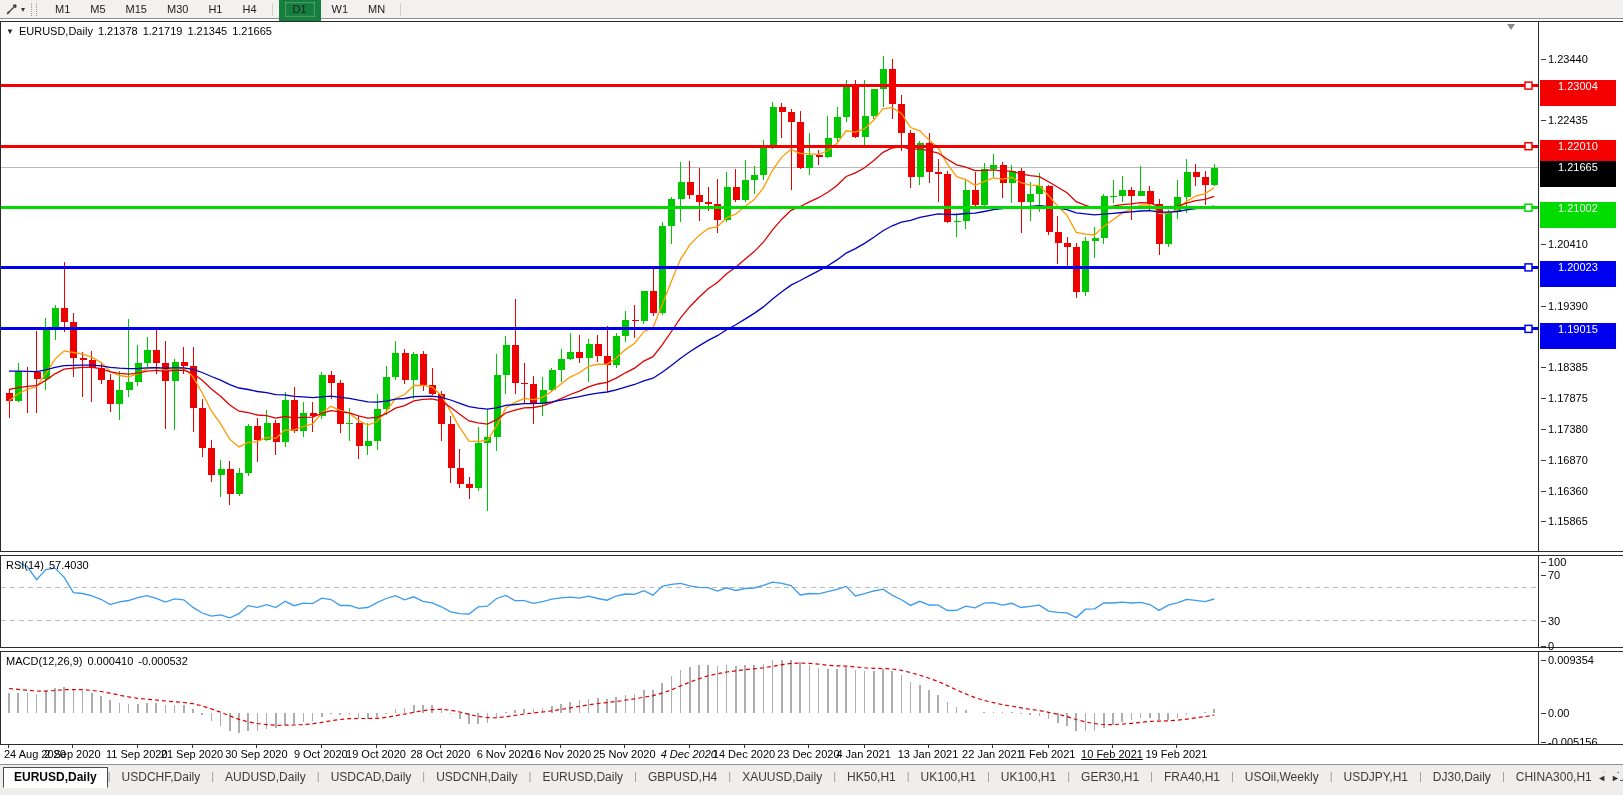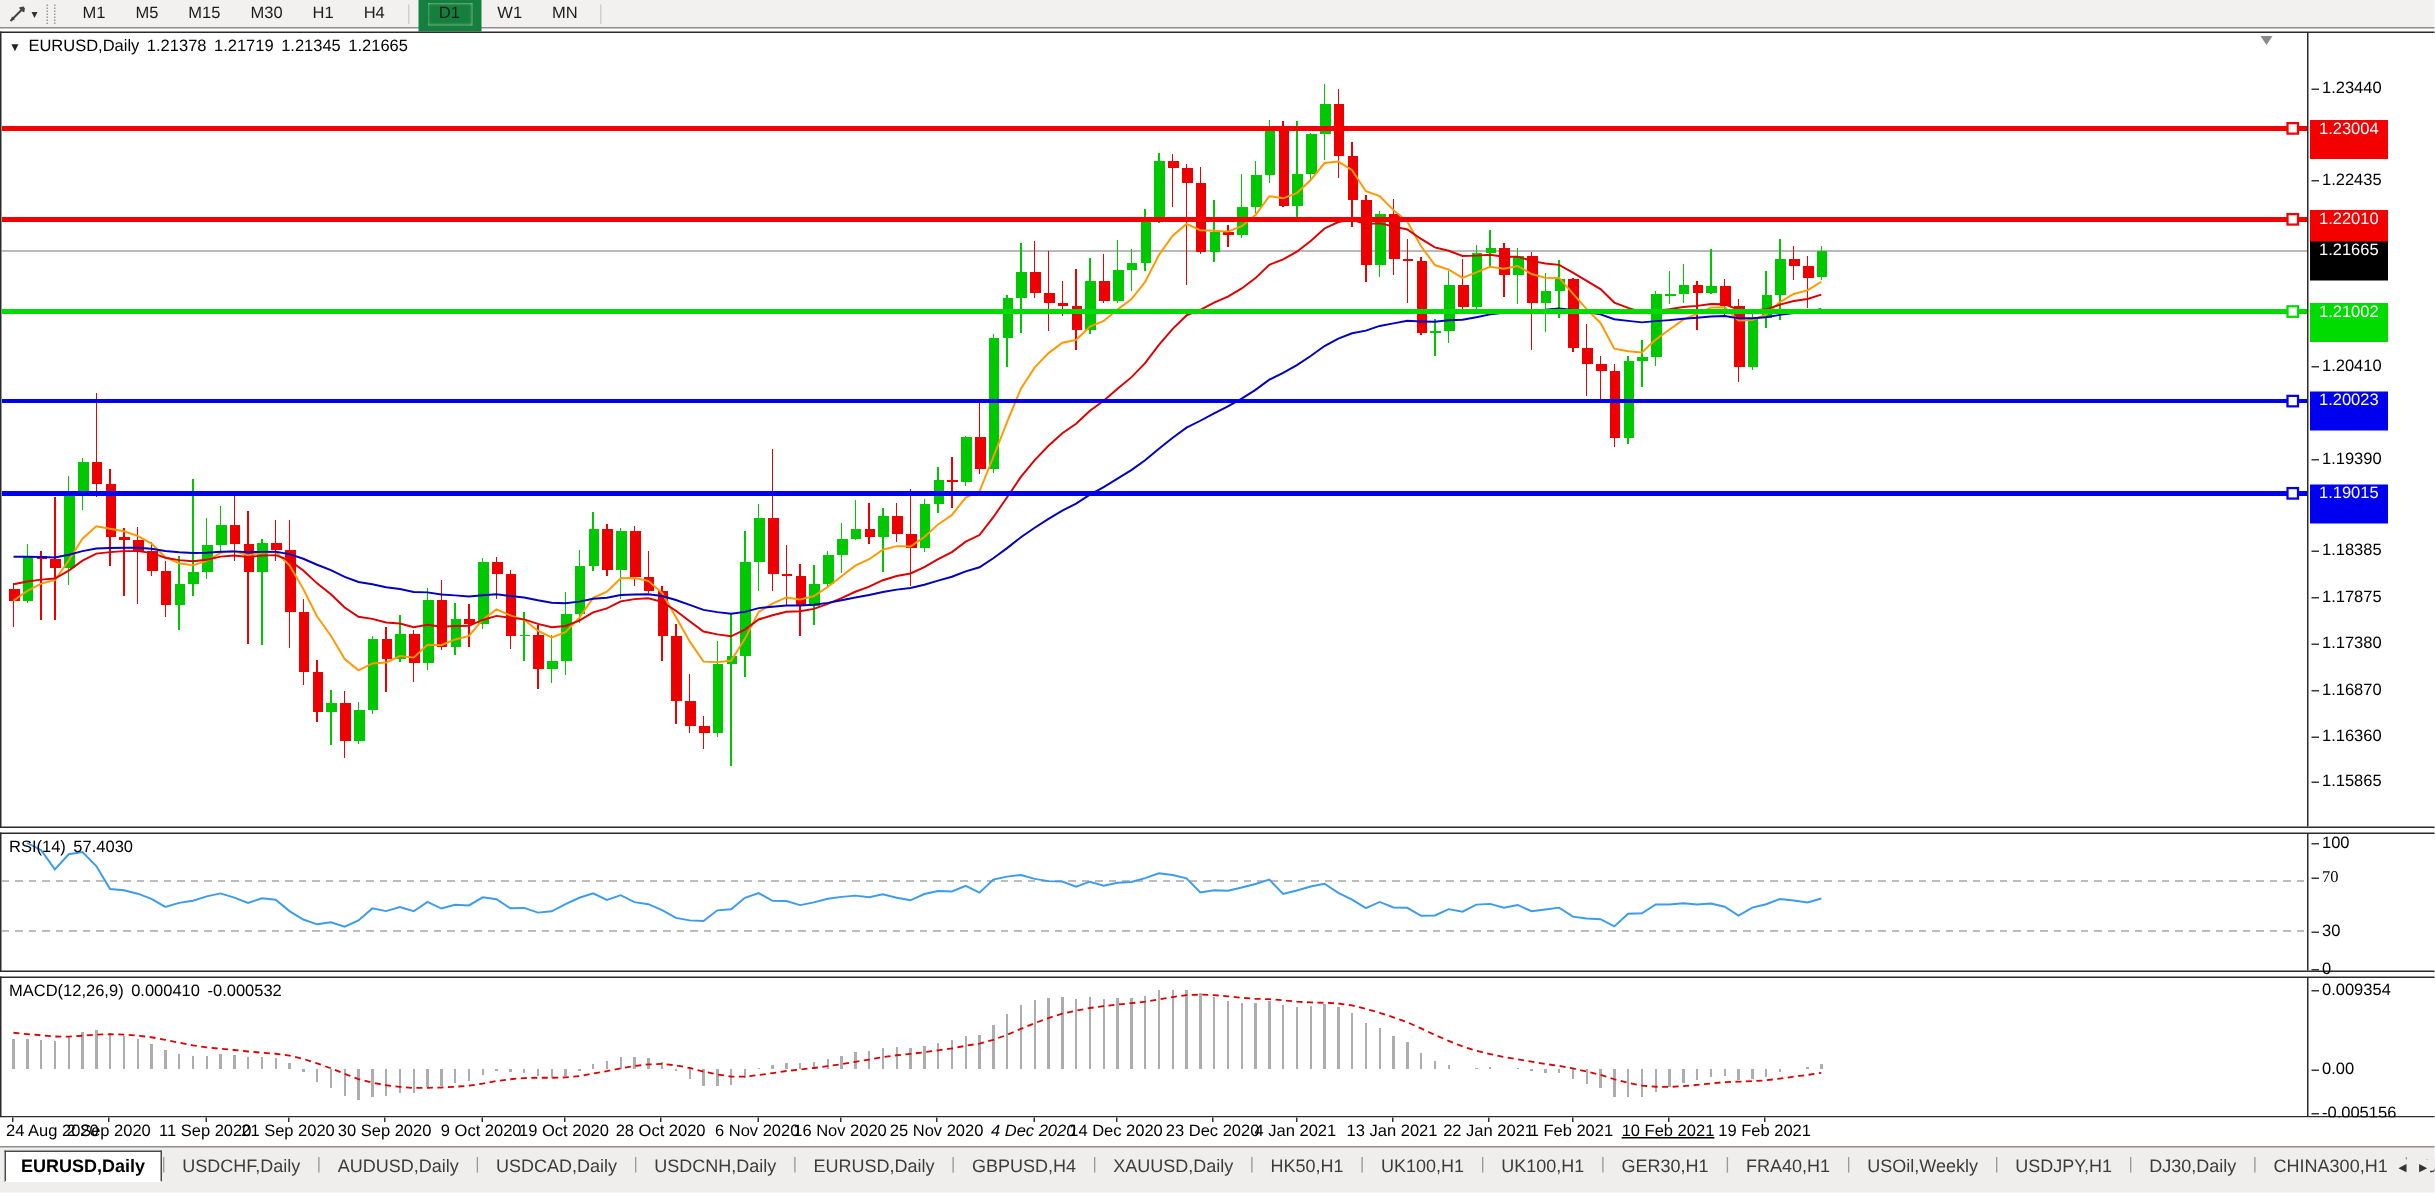--- a/index.html
+++ b/index.html
@@ -21,21 +21,21 @@
   .panel{position:absolute;left:0;width:1623px;background:#fff;box-sizing:border-box;
          border-top:1px solid #2b2b2b;border-bottom:1px solid #2b2b2b;border-left:1px solid #2b2b2b}
   #main-panel{top:21px;height:531px}
   #rsi-panel{top:555px;height:93px}
   #macd-panel{top:651px;height:94px}
   .plot-svg{position:absolute;left:0;top:0}
   .vdiv{position:absolute;top:0;bottom:0;left:1537px;width:1px;background:#2b2b2b}
   .axis-col{position:absolute;left:1538px;top:0;right:0;bottom:0;font-size:11px;color:#000}
   .ytick{position:absolute;left:9px;height:13px;line-height:13px;white-space:nowrap}
   .ytick::before{content:"";position:absolute;left:-7px;top:6px;width:5px;height:1px;background:#3a3a3a}
-  .badge{position:absolute;left:1px;height:26px;line-height:13px;padding:0 6px;font-size:11px;
+  .badge{position:absolute;left:1px;height:26px;line-height:13px;padding:0 18px;font-size:11px;
          color:#fff;white-space:nowrap;z-index:6}
   .panel-label{position:absolute;left:5px;top:3px;font-size:11px;color:#000;z-index:5;white-space:nowrap}
   .panel-label .val{margin-left:5px}
   #chart-title{display:flex;gap:5px;align-items:center}
   #collapse-icon{font-size:8px;color:#222}
   #shift-marker{position:absolute;left:1506px;top:2px;width:0;height:0;z-index:4;
                 border-left:4px solid transparent;border-right:4px solid transparent;border-top:6px solid #8a8a8a}
 
   
   #date-axis{position:absolute;left:0;top:745px;width:1623px;height:19px;background:#fff}
@@ -404,21 +404,21 @@
       <line x1="0" y1="31.2" x2="1537" y2="31.2" stroke="#bdbdbd" stroke-width="1" stroke-dasharray="5 4" shape-rendering="crispEdges"></line>
       <line x1="0" y1="64.8" x2="1537" y2="64.8" stroke="#bdbdbd" stroke-width="1" stroke-dasharray="5 4" shape-rendering="crispEdges"></line>
       <path d="M17.2 6.0 L26.4 10.8 L35.6 23.6 L44.8 13.5 L54.0 12.1 L63.2 21.4 L72.4 36.7 L81.6 37.5 L90.8 39.8 L100.0 43.3 L109.2 48.6 L118.4 45.9 L127.6 44.5 L136.8 41.6 L146.0 39.6 L155.2 42.4 L164.4 46.0 L173.6 42.9 L182.8 43.8 L192.0 51.4 L201.2 57.0 L210.4 60.2 L219.6 58.9 L228.8 61.8 L238.0 57.6 L247.2 49.6 L256.4 51.4 L265.6 48.7 L274.8 51.5 L284.0 45.3 L293.2 49.7 L302.4 47.2 L311.6 47.6 L320.8 42.2 L330.0 43.5 L339.2 49.5 L348.4 49.3 L357.6 52.4 L366.8 51.5 L376.0 46.7 L385.2 42.5 L394.4 39.6 L403.6 43.9 L412.8 40.8 L422.0 45.4 L431.2 46.8 L440.4 50.8 L449.6 55.9 L458.8 57.6 L468.0 58.0 L477.2 50.9 L486.4 50.2 L495.6 42.5 L504.8 39.4 L514.0 44.6 L523.2 44.7 L532.4 47.4 L541.6 45.6 L550.8 43.2 L560.0 41.9 L569.2 41.1 L578.4 42.1 L587.6 40.2 L596.8 42.5 L606.0 44.2 L615.2 40.0 L624.4 38.0 L633.6 38.3 L642.8 34.6 L652.0 39.1 L661.2 30.4 L670.4 28.4 L679.6 27.3 L688.8 29.9 L698.0 31.4 L707.2 31.7 L716.4 35.1 L725.6 31.8 L734.8 34.5 L744.0 32.5 L753.2 32.0 L762.4 29.4 L771.6 26.2 L780.8 27.3 L790.0 29.6 L799.2 39.0 L808.4 37.5 L817.6 37.8 L826.8 35.7 L836.0 33.3 L845.2 30.4 L854.4 40.0 L863.6 37.7 L872.8 35.0 L882.0 33.2 L891.2 39.2 L900.4 43.7 L909.6 49.4 L918.8 45.3 L928.0 49.0 L937.2 49.2 L946.4 54.5 L955.6 54.3 L964.8 50.1 L974.0 51.8 L983.2 47.1 L992.4 46.6 L1001.6 49.1 L1010.8 47.3 L1020.0 51.5 L1029.2 50.3 L1038.4 49.1 L1047.6 55.1 L1056.8 56.3 L1066.0 56.8 L1075.2 61.6 L1084.4 53.2 L1093.6 52.8 L1102.8 47.0 L1112.0 47.0 L1121.2 46.2 L1130.4 47.0 L1139.6 46.3 L1148.8 48.5 L1158.0 54.4 L1167.2 49.1 L1176.4 46.8 L1185.6 43.4 L1194.8 44.3 L1204.0 45.6 L1213.2 43.0 " fill="none" stroke="#3B9BEF" stroke-width="1.3"></path>
     </svg>
   <div class="panel-label">
     <span>RSI(14)</span><span class="val">57.4030</span>
   </div>
   <div class="vdiv"></div>
   <div class="axis-col" id="rsi-axis">
       <div class="ytick" style="top: 0px;">100</div>
-      <div class="ytick" style="top: 23px; font-family: Liberation Serif, serif;">70</div>
+      <div class="ytick" style="top: 13px;">70</div>
       <div class="ytick" style="top: 58.8px;">30</div>
       <div class="ytick" style="top: 84px;">0</div>
     </div>
 </div>
 
 <div id="macd-panel" class="panel">
   <svg id="macdPlot" class="plot-svg" width="1537" height="92">
       <g shape-rendering="crispEdges">
         <line x1="8" y1="60.86202618883529" x2="8" y2="40.833006021979784" stroke="#ADADAD" stroke-width="1.6"></line>
         <line x1="17.2" y1="60.86202618883529" x2="17.2" y2="40.87056467780235" stroke="#ADADAD" stroke-width="1.6"></line>

